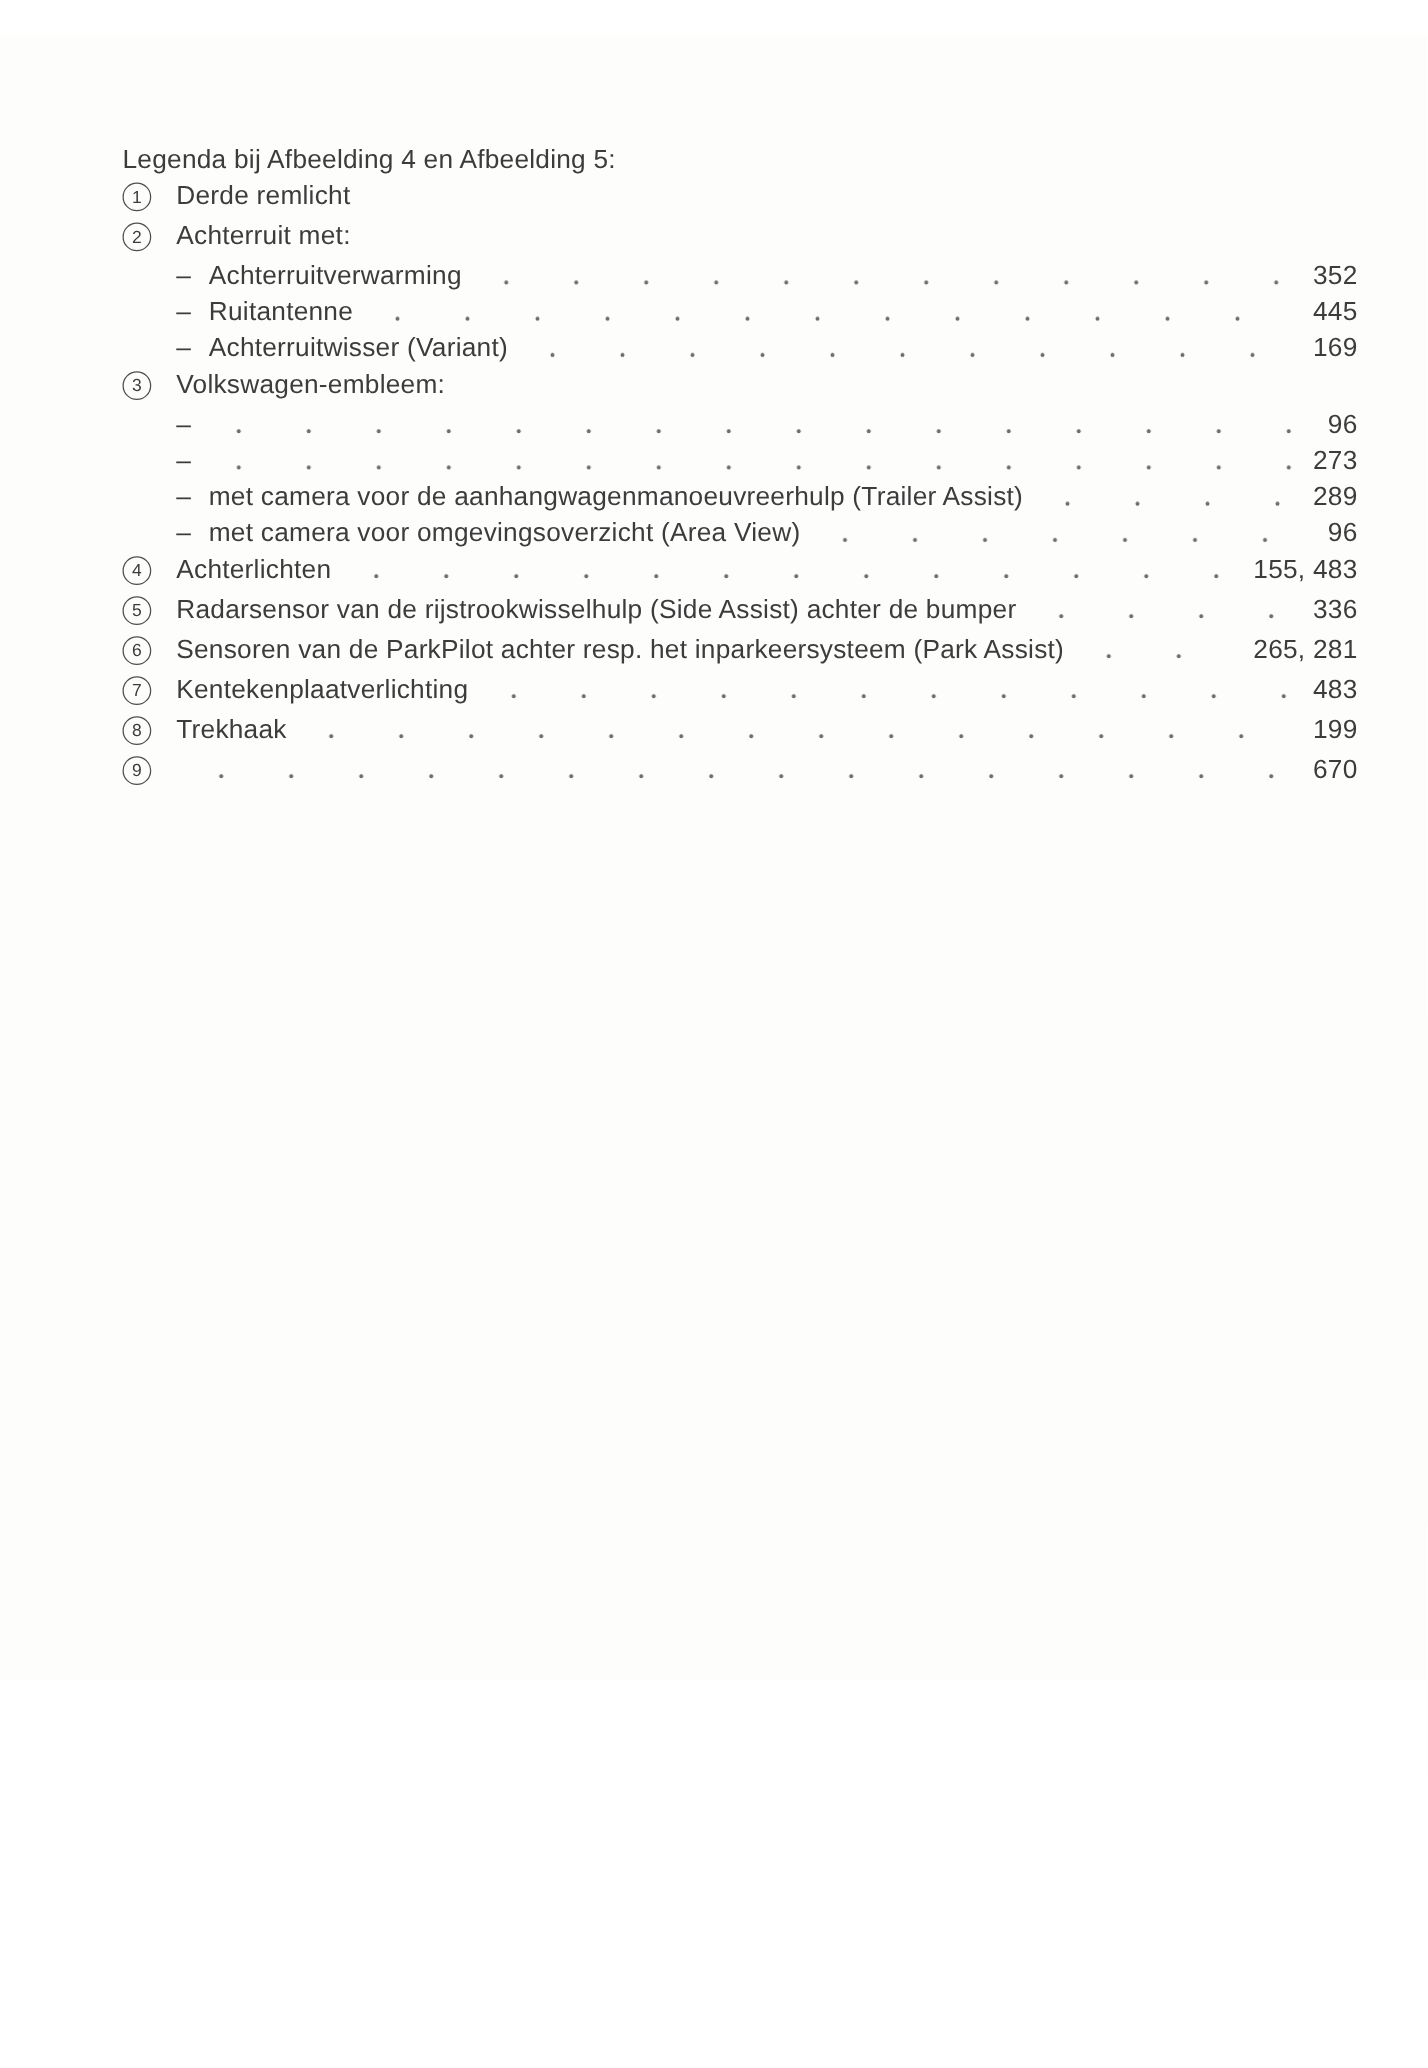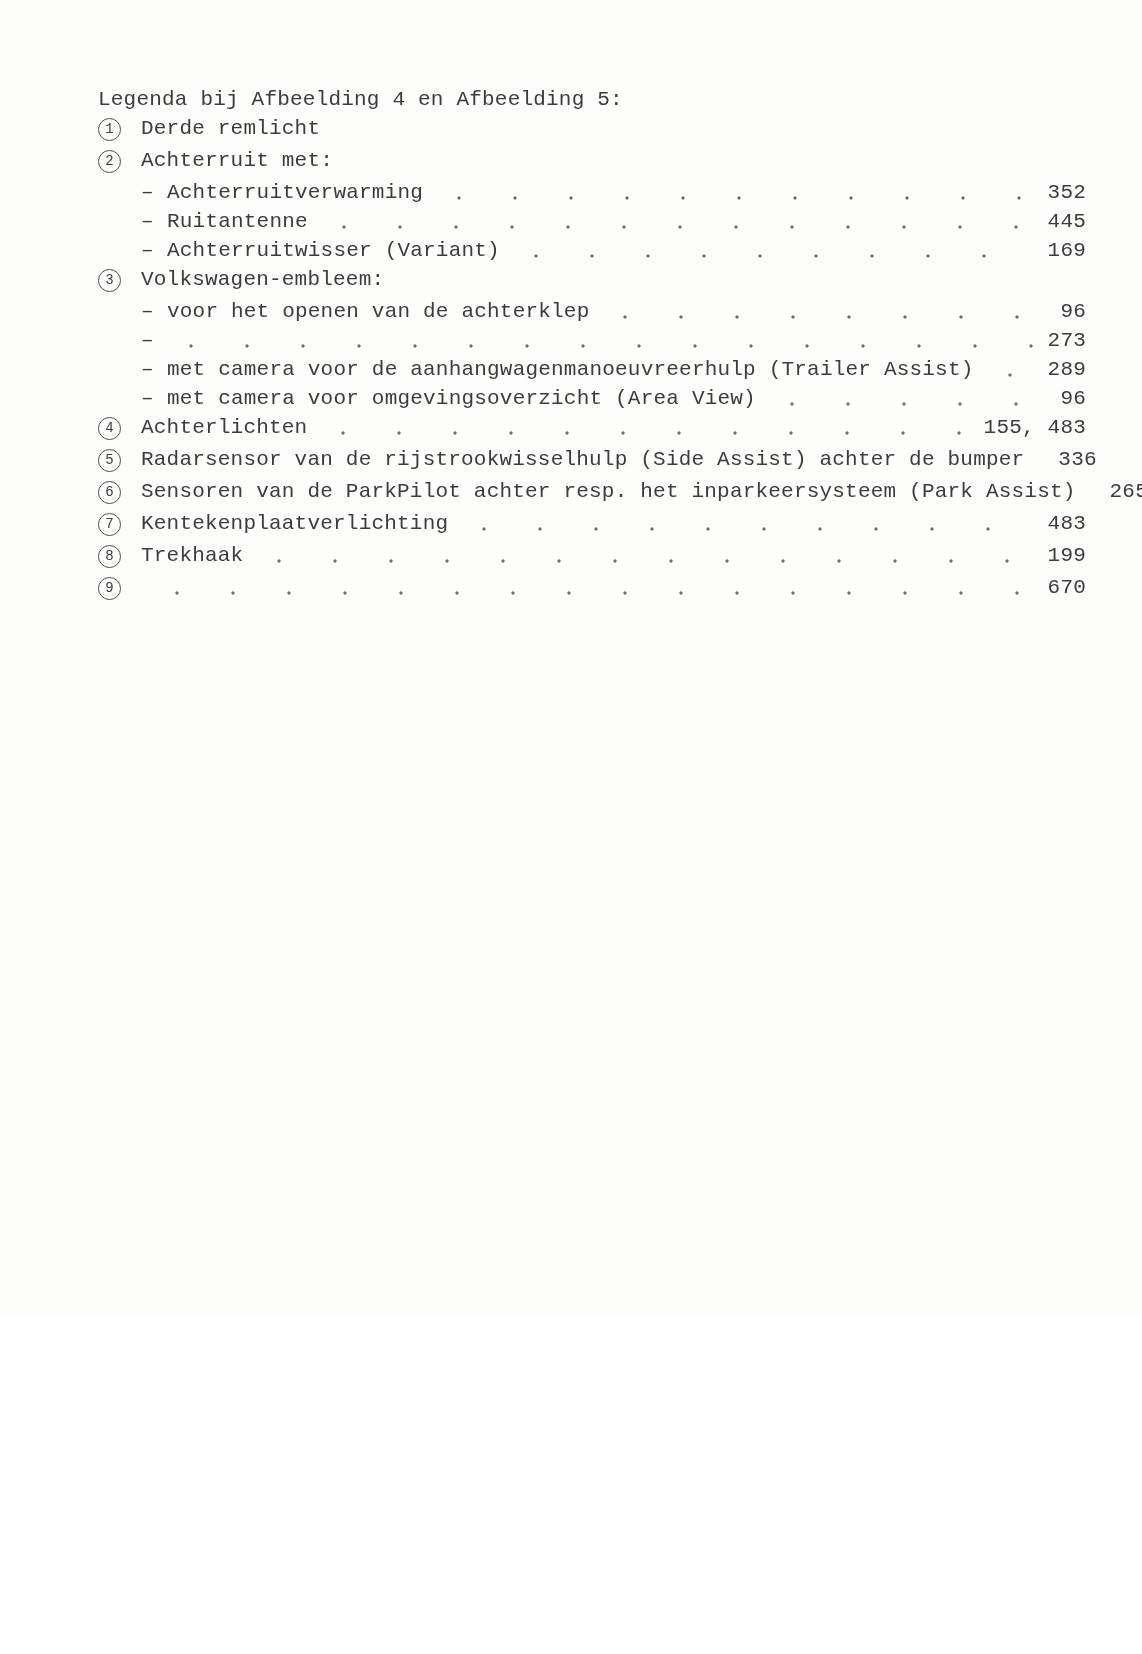--- a/index.html
+++ b/index.html
@@ -2,23 +2,24 @@
 <html><head>
 <meta charset="utf-8">
 <style>
   * { margin: 0; padding: 0; box-sizing: border-box; }
   html, body { background: #ffffff; }
   .page {
     position: relative;
     width: 1142px;
     height: 1316px;
     background: #fdfdfc;
-    font-family: Liberation Mono, monospace;
+    font-family: Liberation Sans, sans-serif;
     color: #3c3c3c;
     overflow: hidden;
+    margin-top: 28px;
   }
   .content {
     position: absolute;
     left: 98px;
     top: 88px;
     width: 988px;
   }
   .heading {
     font-size: 21px;
     height: 24px;
@@ -143,21 +144,20 @@
           <span class="pages">169</span>
         </div>
         <div class="row main">
           <span class="badge">
             <span class="circ">3</span>
           </span>
           <span class="label grow">Volkswagen-embleem:</span>
         </div>
         <div class="row sub">
           <span class="dash">–</span>
-          <span class="label">voor het openen van de achterklep</span>
           <span class="leader"></span>
           <span class="pages">96</span>
         </div>
         <div class="row sub">
           <span class="dash">–</span>
           <span class="leader"></span>
           <span class="pages">273</span>
         </div>
         <div class="row sub">
           <span class="dash">–</span>

